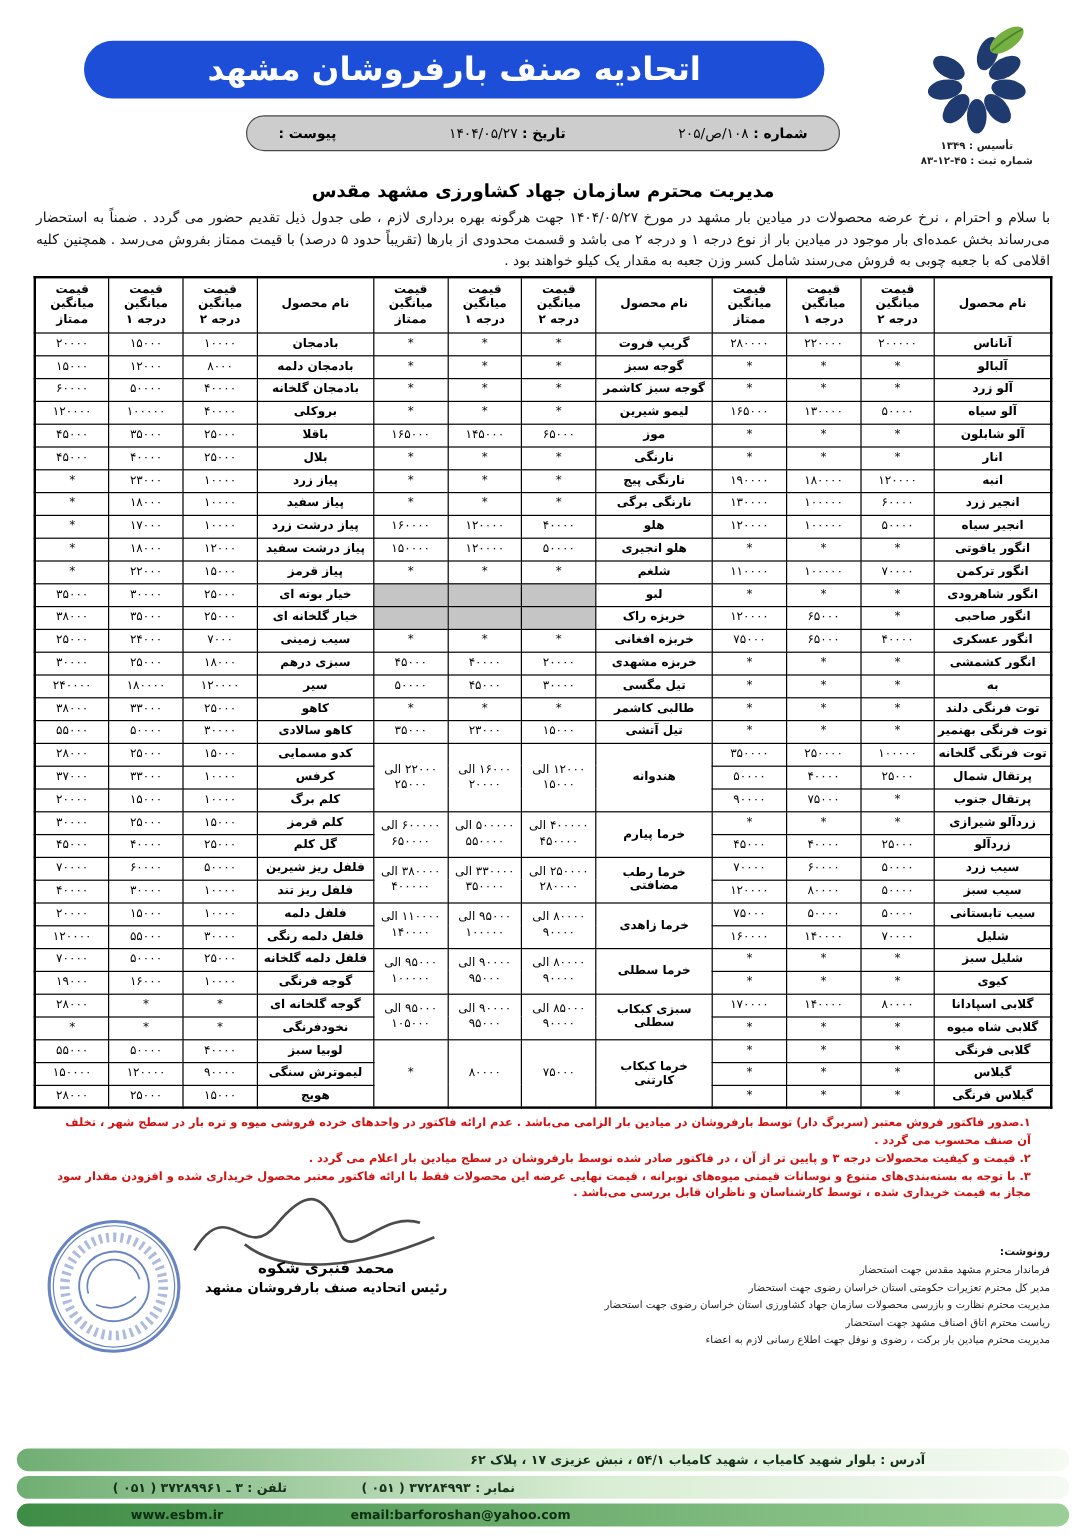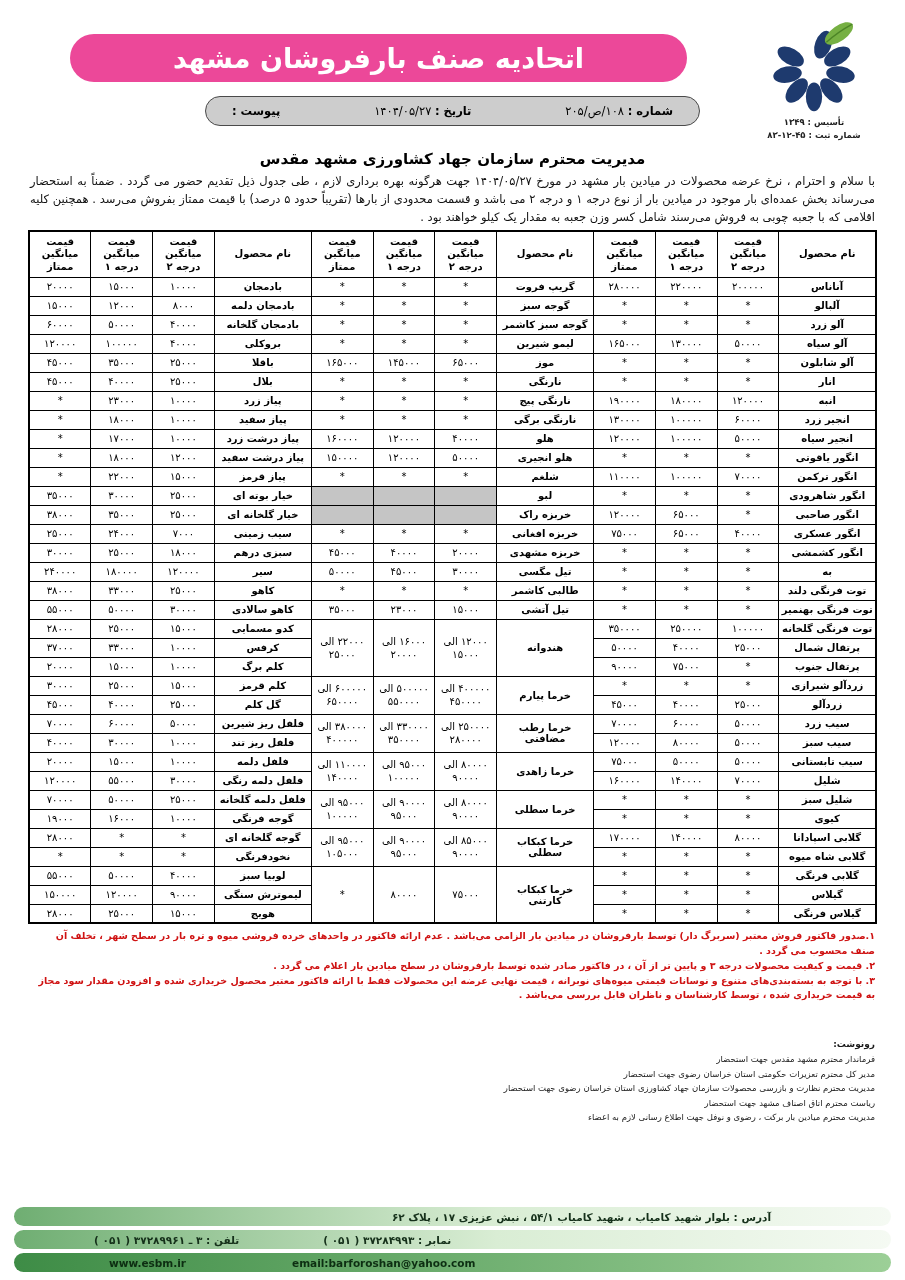--- a/index.html
+++ b/index.html
@@ -4,21 +4,21 @@
 <style>
   * { margin:0; padding:0; box-sizing:border-box; }
   body { background:#e8e8e8; font-family:"DejaVu Sans", sans-serif; }
   .page { position:relative; width:905px; height:1280px; margin:0 auto; background:#ffffff; overflow:hidden; direction:rtl; }
 
   
   .header { position:relative; height:148px; }
   .logo-box { position:absolute; top:20px; left:auto; right:28px; width:126px; text-align:center; }
   .logo-svg { display:block; margin:0 auto; }
   .logo-cap { font-size:8.5px; font-weight:bold; color:#222; line-height:1.5; }
-  .banner { position:absolute; top:34px; right:218px; left:70px; height:48px; background:#ec4899;
+  .banner { position:absolute; top:34px; right:218px; left:70px; height:48px; background:#1d4ed8;
             border-radius:26px; color:#fff; display:flex; align-items:center; justify-content:center;
             font-size:27px; font-weight:bold; letter-spacing:1px; }
   .info-bar { position:absolute; top:96px; right:205px; left:205px; height:30px; background:#cdcdcd;
               border:1.5px solid #4a4a4a; border-radius:16px; display:flex; align-items:center;
               justify-content:space-between; padding:0 26px; font-size:11.5px; }
   .cap-label { font-weight:bold; }
 
   
   .recipient { text-align:center; font-weight:bold; font-size:15px; margin-top:2px; }
   .body-text { margin:5px 30px 4px; font-size:11.5px; line-height:1.55; text-align:justify; color:#111; }
@@ -29,40 +29,40 @@
        padding:0 2px; font-size:10px; height:19px; overflow:hidden; color:#000; }
   table.price th { font-weight:bold; height:46px; font-size:10px; line-height:1.25; padding:2px; }
   th.ph { font-size:10.5px; }
   td.prod { font-weight:bold; font-size:9.5px; text-align:right; padding-right:4px; }
   td.shade { background:#c5c5c5; }
   td.range { font-size:8px; line-height:1.3; }
   col.c-name { width:96px; }
   col.c-price { width:61px; }
 
   
-  .notes { margin:5px 30px 0; }
+  .notes { margin:5px 46px 0; }
   .note { color:#cf1212; font-weight:bold; font-size:9.5px; line-height:1.55; text-align:right; }
 
   
   .bottom-row { display:flex; margin:8px 30px 0; height:138px; }
   .copies { width:56%; text-align:right; font-size:8.5px; line-height:1.7; color:#1a1a1a; padding-top:26px; }
   .copies-label { font-weight:bold; font-size:9px; }
   .sig { position:relative; width:44%; }
   .sig-inner { width:240px; text-align:center; margin:38px 10px 0 0; position:relative; z-index:2; }
   .sig-name { font-weight:bold; font-size:12.5px; }
   .sig-title { font-weight:bold; font-size:11px; margin-top:3px; }
   .sig-scribble { position:absolute; top:-24px; right:20px; z-index:1; }
   .stamp { position:absolute; top:2px; left:6px; transform:rotate(-8deg); z-index:3; }
 
   
   .footer { position:absolute; bottom:8px; right:14px; left:14px; }
   .fbar { height:19px; border-radius:10px; margin-top:4px; display:flex; align-items:center;
           font-size:10.5px; font-weight:bold; color:#15301a; }
   .fbar.addr { background:linear-gradient(90deg,#6fae72,#d9edd4 55%,#f5faf3); justify-content:flex-start; padding-right:120px; }
-  .fbar.phones { background:linear-gradient(90deg,#6fae72,#d9edd4 55%,#f5faf3); direction:ltr; justify-content:flex-start; padding-left:80px; gap:84px; }
+  .fbar.phones { background:linear-gradient(90deg,#6fae72,#d9edd4 55%,#f5faf3); direction:ltr; justify-content:flex-start; padding-left:80px; gap:62px; }
   .fbar.web { background:linear-gradient(90deg,#3e8c46,#9ccf97); direction:ltr; justify-content:flex-start; padding-left:95px; gap:106px; color:#0d2e12; }
 </style>
 </head>
 <body>
 
 <div class="page">
 
   <div class="header">
     <div class="banner">
       <span>اتحادیه صنف بارفروشان مشهد</span>
@@ -535,21 +535,21 @@
           <td class="prod">گوجه فرنگی</td>
           <td>۱۰۰۰۰</td>
           <td>۱۶۰۰۰</td>
           <td>۱۹۰۰۰</td>
         </tr>
         <tr>
           <td class="prod">گلابی اسپادانا</td>
           <td>۸۰۰۰۰</td>
           <td>۱۴۰۰۰۰</td>
           <td>۱۷۰۰۰۰</td>
-          <td rowspan="2" class="prod">خرما کبکاب سطلی</td>
+          <td rowspan="2" class="prod">سبزی کبکاب سطلی</td>
           <td rowspan="2" class="range">۸۵۰۰۰ الی ۹۰۰۰۰</td>
           <td rowspan="2" class="range">۹۰۰۰۰ الی ۹۵۰۰۰</td>
           <td rowspan="2" class="range">۹۵۰۰۰ الی ۱۰۵۰۰۰</td>
           <td class="prod">گوجه گلخانه ای</td>
           <td>*</td>
           <td>*</td>
           <td>۲۸۰۰۰</td>
         </tr>
         <tr>
           <td class="prod">گلابی شاه میوه</td>
@@ -608,20 +608,39 @@
     <div class="copies">
       <div class="copies-label">رونوشت:</div>
       <div id="copy-list">
           <div class="copy-item">فرماندار محترم مشهد مقدس جهت استحضار</div>
           <div class="copy-item">مدیر کل محترم تعزیرات حکومتی استان خراسان رضوی جهت استحضار</div>
           <div class="copy-item">مدیریت محترم نظارت و بازرسی محصولات سازمان جهاد کشاورزی استان خراسان رضوی جهت استحضار</div>
           <div class="copy-item">ریاست محترم اتاق اصناف مشهد جهت استحضار</div>
           <div class="copy-item">مدیریت محترم میادین بار برکت ، رضوی و نوفل جهت اطلاع رسانی لازم به اعضاء</div>
         </div>
     </div>
+    <div class="sig">
+      <svg class="sig-scribble" width="240" height="80" viewBox="0 0 240 80">
+        <path d="M20 55 C 48 8, 62 66, 88 34 S 128 6, 142 42 C 152 62, 178 22, 208 32 M62 50 C 95 76, 158 70, 220 44" stroke="#2b2b2b" stroke-width="2.2" fill="none" opacity="0.85"></path>
+      </svg>
+      <div class="sig-inner">
+        <div class="sig-name">محمد قنبری شکوه</div>
+        <div class="sig-title">رئیس اتحادیه صنف بارفروشان مشهد</div>
+      </div>
+      <svg class="stamp" width="118" height="118" viewBox="0 0 118 118">
+        <g stroke="#3f63b0" fill="none" opacity="0.78">
+          <circle cx="59" cy="59" r="54" stroke-width="2.6"></circle>
+          <circle cx="59" cy="59" r="50.5" stroke-width="1"></circle>
+          <circle cx="59" cy="59" r="29" stroke-width="1.6"></circle>
+          <circle cx="59" cy="59" r="41" stroke-width="8" stroke-dasharray="2.5 3.5" opacity="0.55"></circle>
+          <path d="M37 62 a22 22 0 0 1 44 -6" stroke-width="1.4"></path>
+          <path d="M42 72 q17 10 34 -2" stroke-width="1.4"></path>
+        </g>
+      </svg>
+    </div>
   </div>
 
   <div class="footer">
     <div class="fbar addr">
       <span>آدرس : بلوار شهید کامیاب ، شهید کامیاب ۵۴/۱ ، نبش عزیزی ۱۷ ، پلاک ۶۲</span>
     </div>
     <div class="fbar phones">
       <span dir="rtl">تلفن : ۳ ـ ۳۷۲۸۹۹۶۱ ( ۰۵۱ )</span>
       <span dir="rtl">نمابر : ۳۷۲۸۴۹۹۳ ( ۰۵۱ )</span>
     </div>

